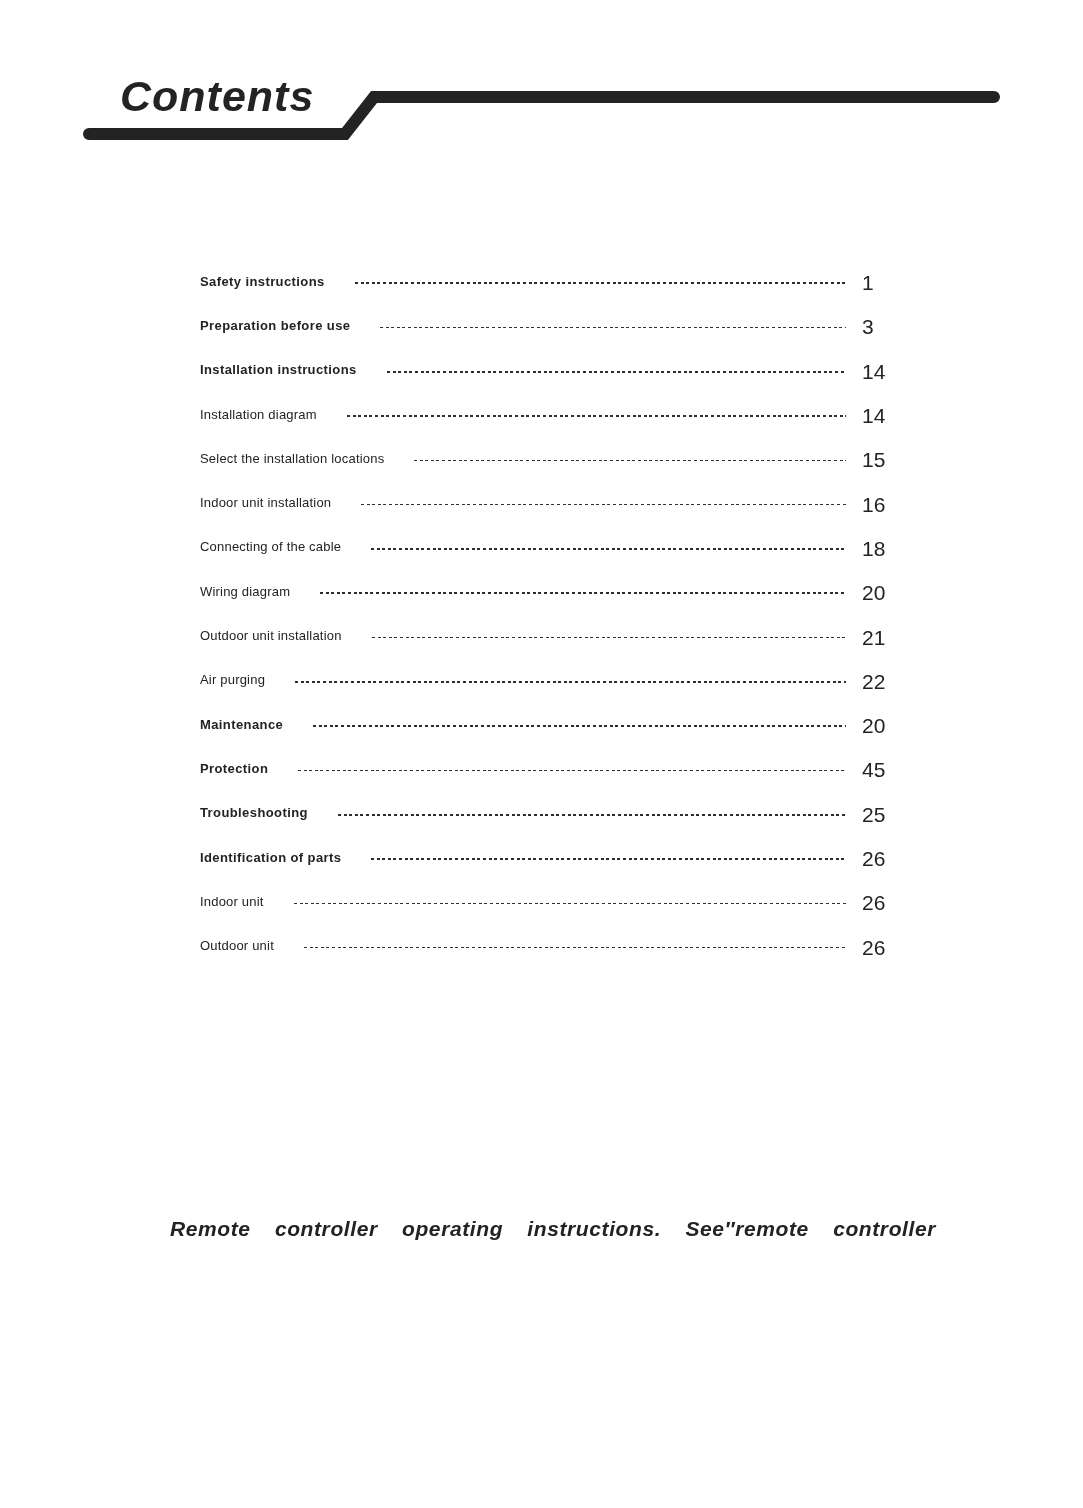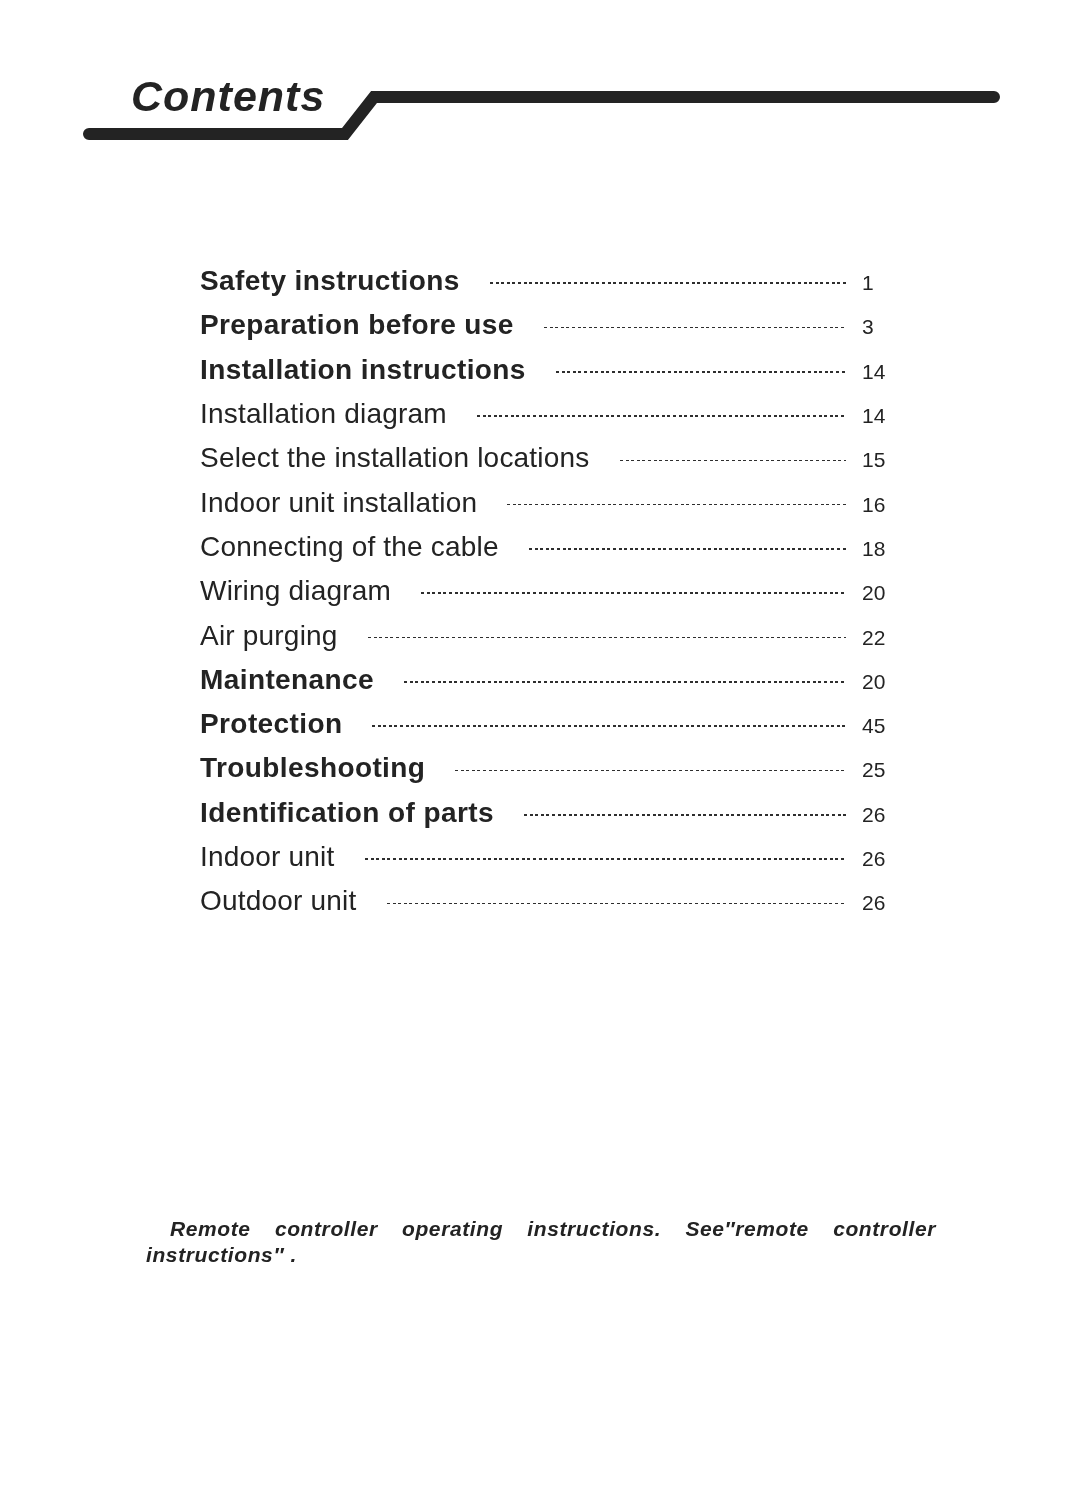--- a/index.html
+++ b/index.html
@@ -20,21 +20,21 @@
   
   .header-rule {
     position: absolute;
     left: 0;
     top: 0;
     width: 1083px;
     height: 170px;
   }
   .page-title {
     position: absolute;
-    left: 131px;
+    left: 120px;
     top: 72px;
     margin: 0;
     font-size: 43px;
     font-weight: 700;
     font-style: italic;
     letter-spacing: 1px;
     color: #232323;
   }
 
   
@@ -46,21 +46,21 @@
     display: flex;
     flex-direction: column;
   }
   .toc-row {
     height: 44.3px;
     display: flex;
     align-items: center;
   }
   .toc-row .label {
     flex: 0 0 auto;
-    font-size: 28px;
+    font-size: 13px;
     letter-spacing: 0.2px;
     white-space: nowrap;
   }
   .toc-row.bold .label {
     font-weight: 700;
     letter-spacing: 0.4px;
   }
   .toc-row .leader {
     flex: 1 1 auto;
     height: 1.6px;
@@ -153,20 +153,25 @@
       <span class="leader"></span>
       <span class="pagenum">18</span>
     </div>
 
     <div class="toc-row regular">
       <span class="label">Wiring diagram</span>
       <span class="leader"></span>
       <span class="pagenum">20</span>
     </div>
 
+    <div class="toc-row regular">
+      <span class="label">Outdoor unit installation</span>
+      <span class="leader"></span>
+      <span class="pagenum">21</span>
+    </div>
 
     <div class="toc-row regular">
       <span class="label">Air purging</span>
       <span class="leader"></span>
       <span class="pagenum">22</span>
     </div>
 
     <div class="toc-row bold">
       <span class="label">Maintenance</span>
       <span class="leader"></span>
@@ -200,16 +205,15 @@
     <div class="toc-row regular">
       <span class="label">Outdoor unit</span>
       <span class="leader"></span>
       <span class="pagenum">26</span>
     </div>
 
   </div>
 
   <div class="footer-note">
     <div class="line1">Remote controller operating instructions. See″remote controller</div>
-    <div class="line2">instructions″ .</div>
   </div>
 
 </div>
 
 </body></html>

